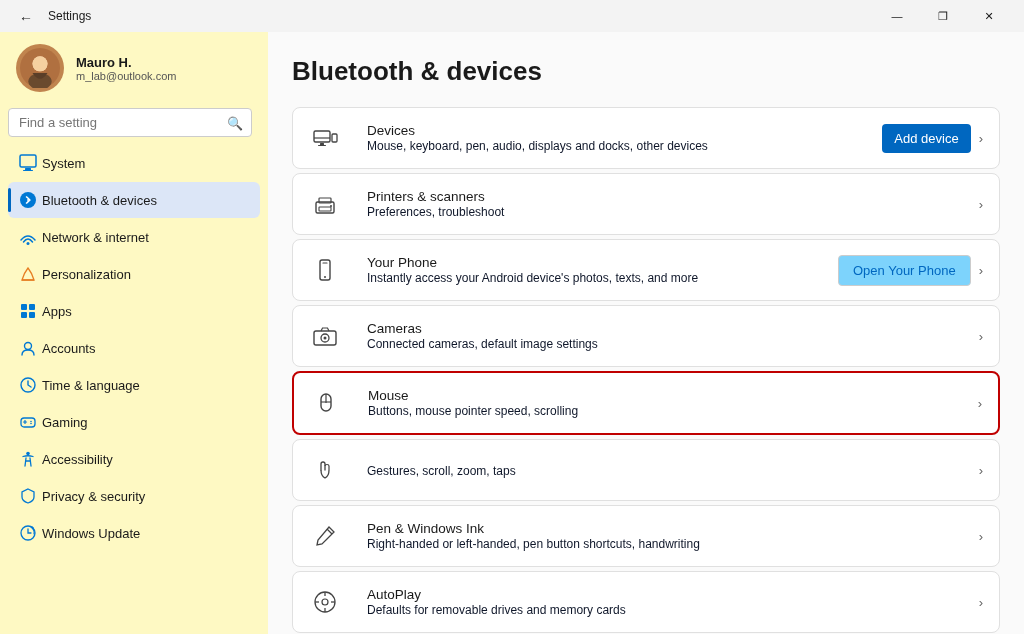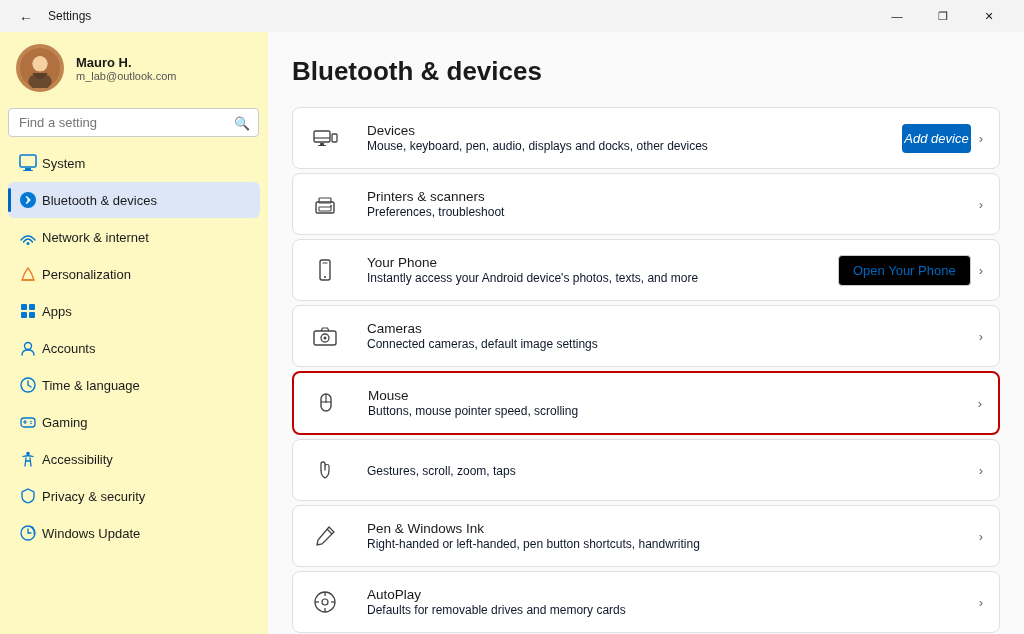--- a/index.html
+++ b/index.html
@@ -88,21 +88,21 @@
       align-items: center;
       justify-content: center;
       overflow: hidden;
       flex-shrink: 0;
     }
     .avatar svg { width: 40px; height: 40px; }
     .user-info { display: flex; flex-direction: column; }
     .user-name { font-size: 13px; font-weight: 600; color: #1a1a1a; }
     .user-email { font-size: 11px; color: #555; }
     .search-box {
-      margin: 0 1px 8px 0;
+      margin: 0 8px 8px 0;
       position: relative;
     }
     .search-input {
       width: 100%;
       padding: 6px 32px 6px 10px;
       border: 1px solid #ccc;
       border-radius: 4px;
       background: white;
       font-size: 13px;
       outline: none;
@@ -204,29 +204,28 @@
     .settings-item-right {
       display: flex;
       align-items: center;
       gap: 8px;
     }
     .add-device-btn {
       background: #0067c0;
       color: white;
       border: none;
       border-radius: 4px;
-      padding: 7px 2px;
+      padding: 7px 12px;
       font-size: 13px;
       cursor: pointer;
       font-family: inherit;
       white-space: nowrap;
-      font-style: italic;
     }
     .open-phone-btn {
-      background: #000000;
+      background: #7dd3fc;
       color: #0067c0;
       border: 1px solid #ccc;
       border-radius: 4px;
       padding: 7px 14px;
       font-size: 13px;
       cursor: pointer;
       font-family: inherit;
       white-space: nowrap;
     }
     .chevron {

